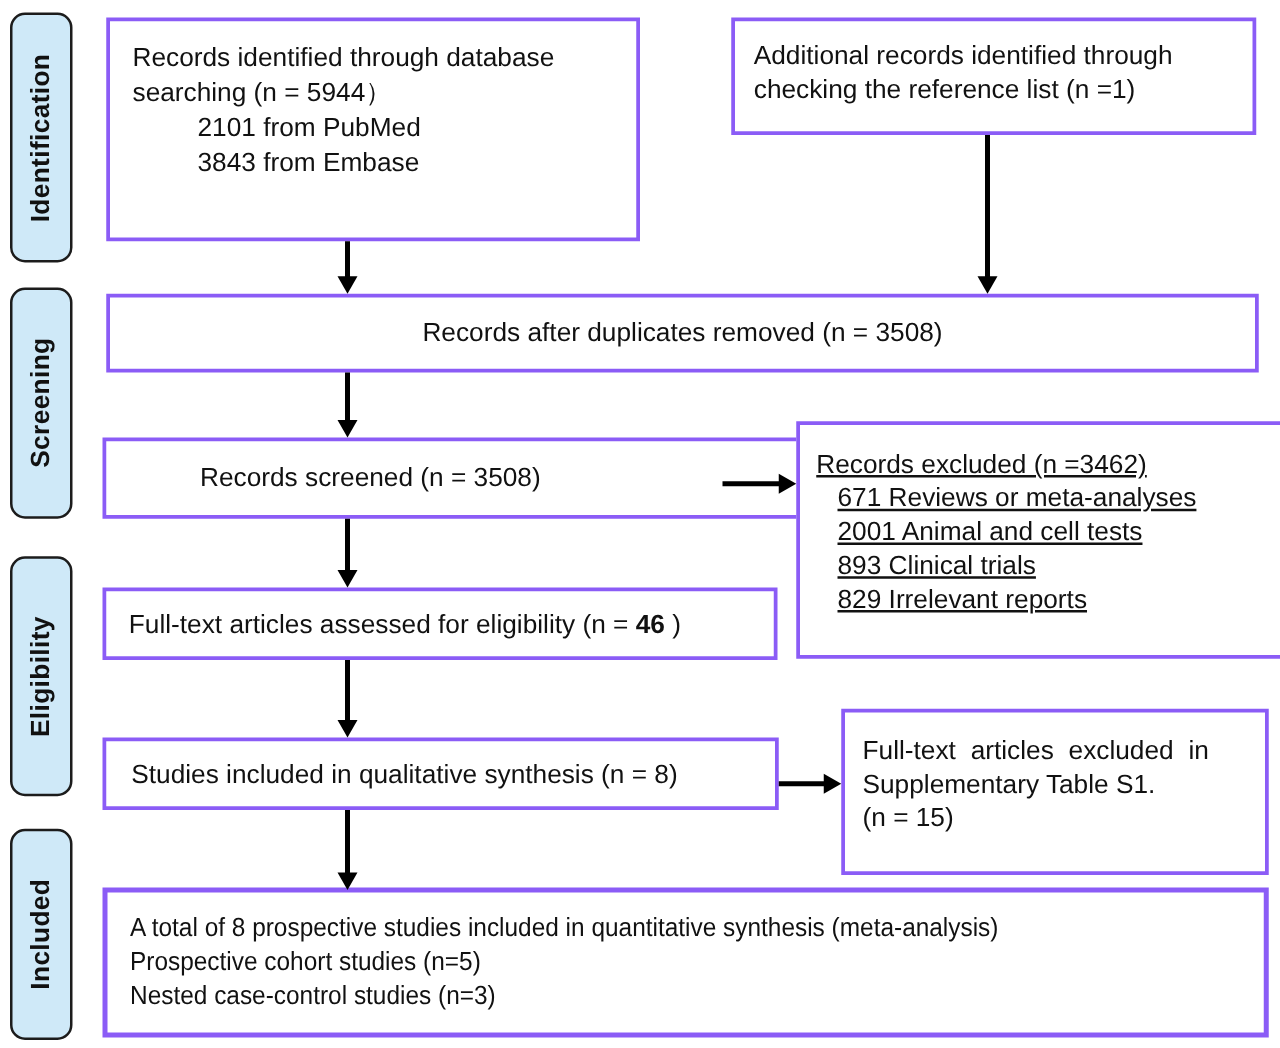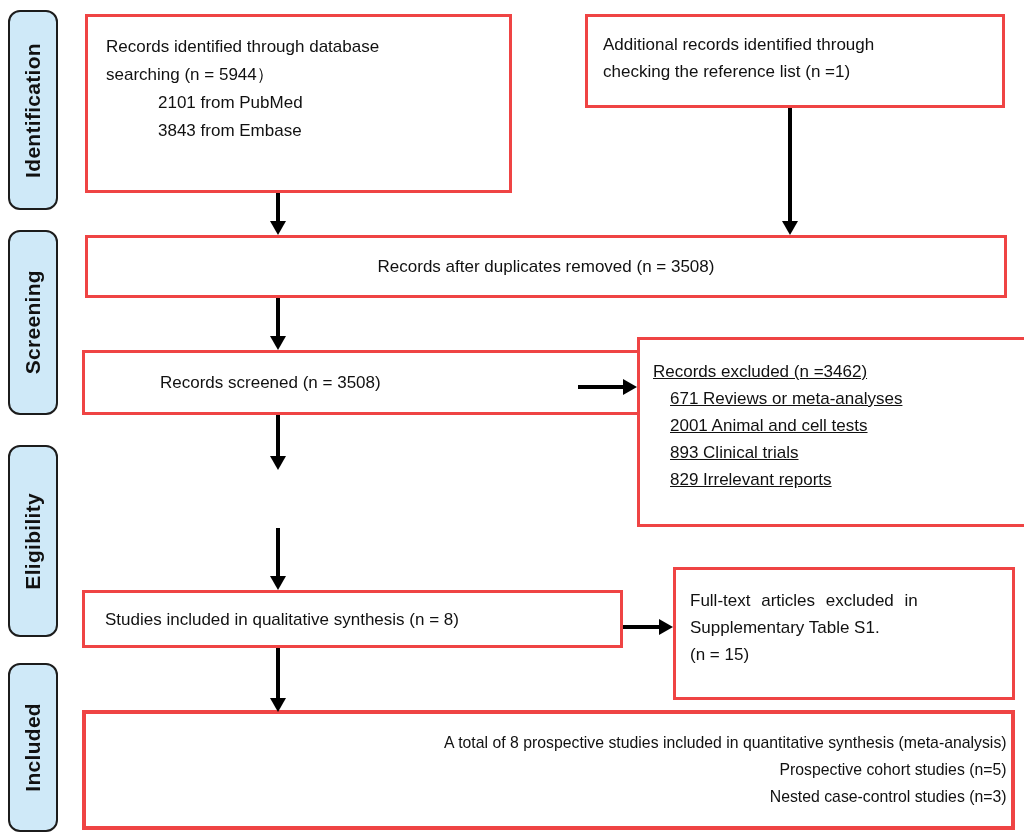--- a/index.html
+++ b/index.html
@@ -31,26 +31,26 @@
     font-weight: bold;
     font-size: 21px;
     letter-spacing: 0.3px;
     color: #111;
     white-space: nowrap;
   }
   
   .box {
     position: absolute;
     background: #fff;
-    border: 3px solid #ef4444;
-    font-size: 17px;
+    border: 3px solid #8b5cf6;
+    font-size: 21px;
     line-height: 27px;
     color: #111;
   }
-  .box.thick { border-width: 4px; text-align: right; }
+  .box.thick { border-width: 4px; }
   .vcenter { display: flex; flex-direction: column; justify-content: center; }
   .hcenter { align-items: center; text-align: right; }
   .indent { margin-left: 52px; }
   .indent2 { margin-left: 17px; }
   .wordwide { word-spacing: 6px; }
   .lh28 { line-height: 28px; }
   .condensed {
     transform: scaleX(0.93);
     transform-origin: 0 50%;
     width: 107%;
@@ -126,20 +126,23 @@
   </div>
 
   <div class="box" style="left:637px; top:337px; width:449px; height:190px; padding:18px 6px 0 13px;text-decoration:underline;">
     <div>Records excluded (n =3462)</div>
     <div class="indent2">671 Reviews or meta-analyses</div>
     <div class="indent2">2001 Animal and cell tests</div>
     <div class="indent2">893 Clinical trials</div>
     <div class="indent2">829 Irrelevant reports</div>
   </div>
 
+  <div class="box vcenter" style="left:82px; top:470px; width:540px; height:58px; padding-left:18px;">
+    <div><span>Full-text articles assessed for eligibility (n = </span><b>46</b><span> )</span></div>
+  </div>
 
   <div class="box vcenter" style="left:82px; top:590px; width:541px; height:58px; padding-left:20px;">
     <div>Studies included in qualitative synthesis (n = 8)</div>
   </div>
 
   <div class="box" style="left:673px; top:567px; width:342px; height:133px; padding:17px 10px 0 14px;">
     <div class="wordwide">Full-text articles excluded in</div>
     <div>Supplementary Table S1.</div>
     <div>(n = 15)</div>
   </div>

